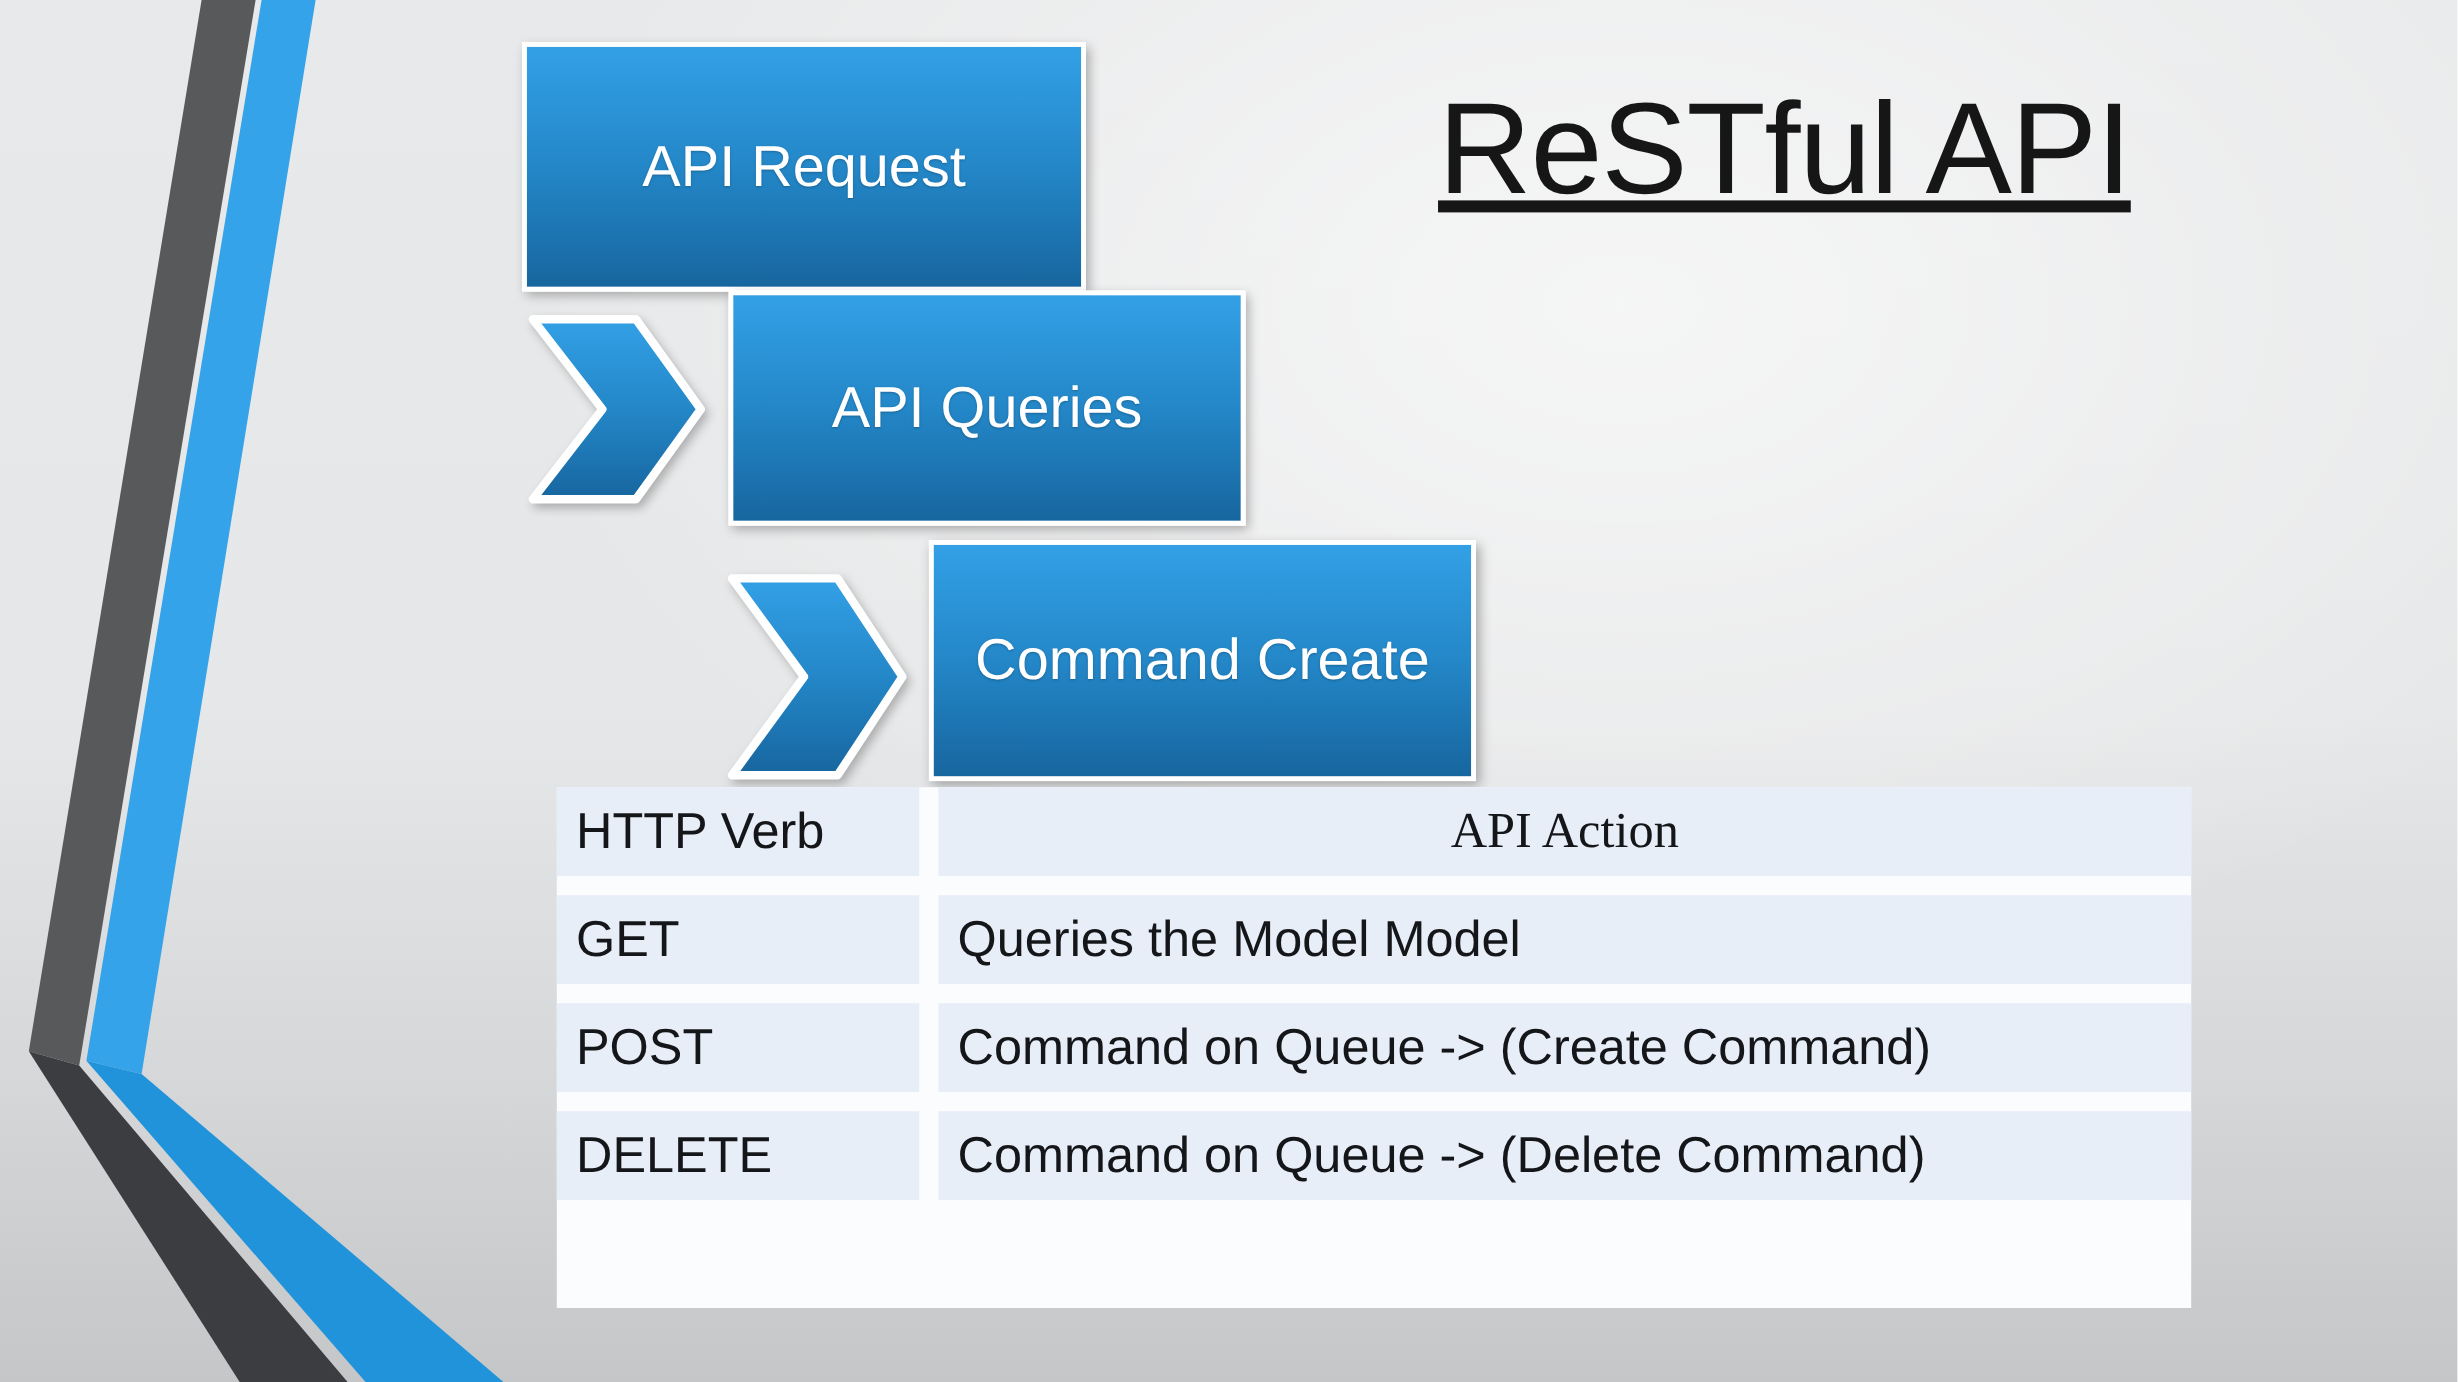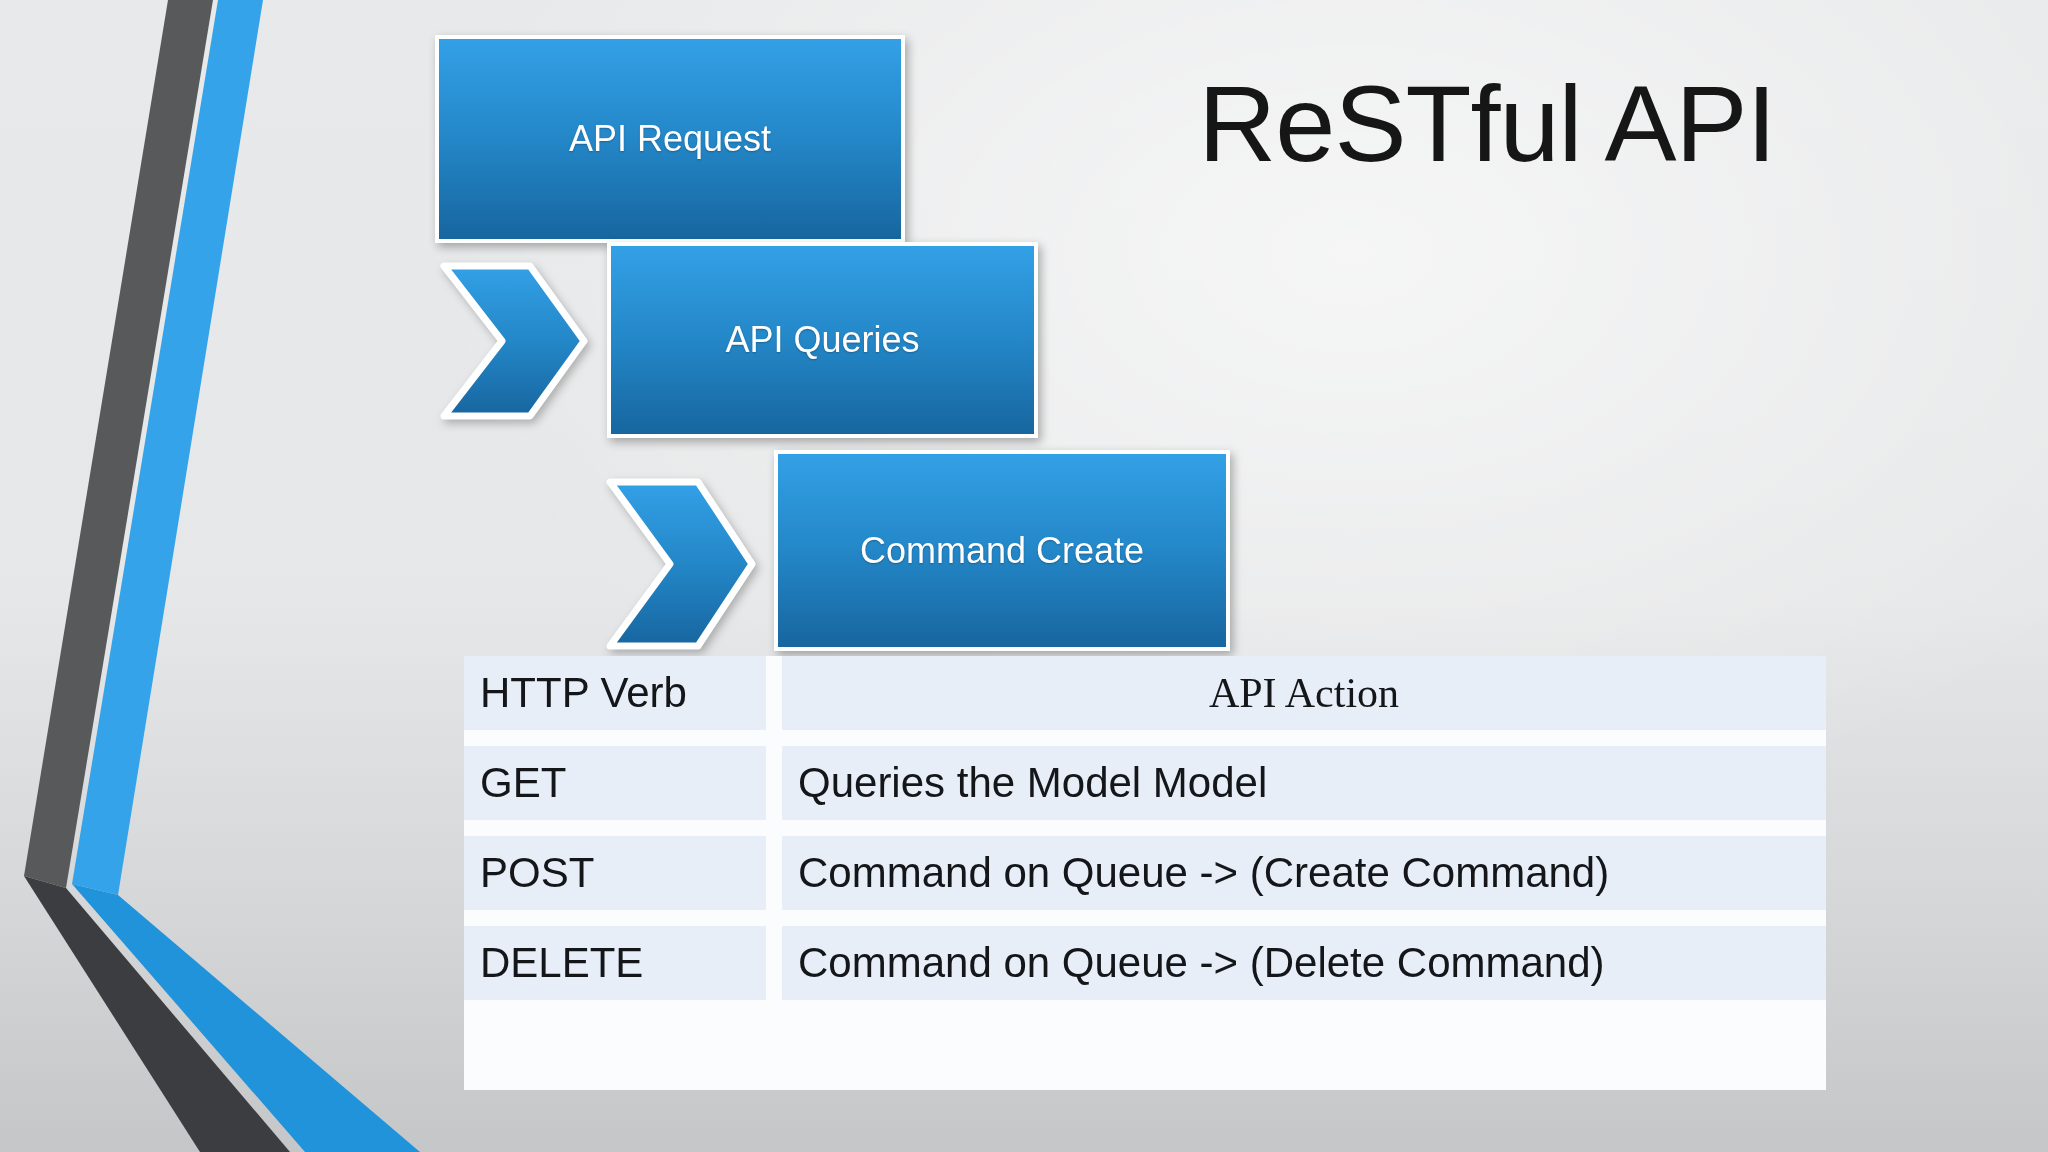--- a/index.html
+++ b/index.html
@@ -31,34 +31,35 @@
     position: absolute;
     top: 62px;
     left: 1487px;
     transform: translateX(-50%);
     font-size: 108px;
     font-weight: 400;
     letter-spacing: -1px;
     color: #161616;
     white-space: nowrap;
     line-height: 1.15;
+    text-decoration: underline;
   }
 
   
   .step-box {
     position: absolute;
     box-sizing: border-box;
     border: 4px solid #ffffff;
     background: linear-gradient(180deg, #33a0e6 0%, #2488c9 48%, #17669f 100%);
     box-shadow: 3px 4px 9px rgba(0,0,0,0.30);
     display: flex;
     align-items: center;
     justify-content: center;
     color: #ffffff;
-    font-size: 36px;
+    font-size: 48px;
     text-shadow: 0 1px 2px rgba(0,0,0,0.25);
     white-space: nowrap;
   }
   #box-api-request  { left: 435px; top:  35px; width: 470px; height: 208px; z-index: 2; }
   #box-api-command  { left: 607px; top: 242px; width: 431px; height: 196px; z-index: 3; }
   #box-cmd-handler  { left: 774px; top: 450px; width: 456px; height: 201px; z-index: 4; }
 
   .chevron-svg {
     position: absolute;
     overflow: visible;

